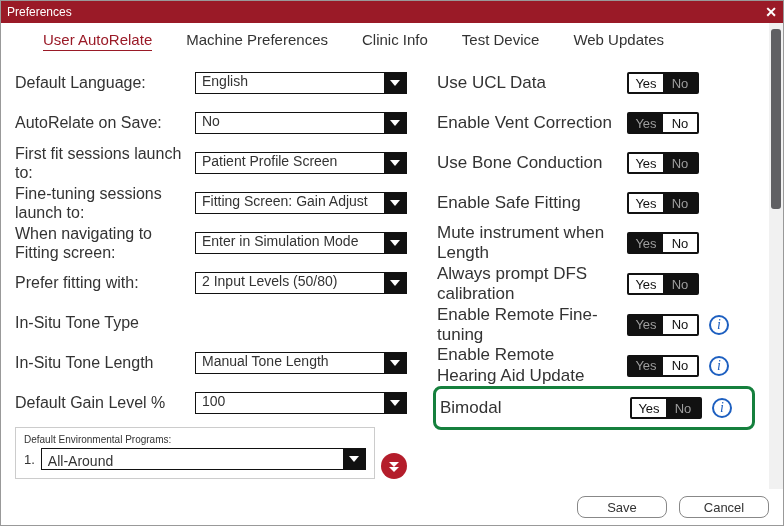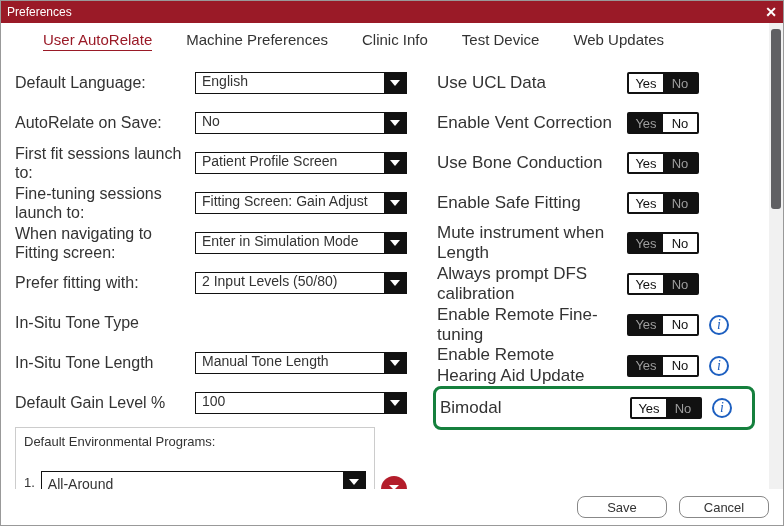--- a/index.html
+++ b/index.html
@@ -166,21 +166,21 @@
     padding: 6px 6px 6px 0;
     margin-left: -4px;
   }
 
   .env-group {
     border: 1px solid #ccc;
     margin-top: 4px;
     padding: 6px 8px 8px 8px;
     width: 360px;
   }
-  .env-title { font-size: 13px; margin-bottom: 22px; }
+  .env-title { font-size: 10px; margin-bottom: 3px; }
   .env-row { display:flex; align-items:center; gap:6px; }
   .env-select {
     flex: 1;
     height: 22px;
     border: 1px solid #111;
     display: flex;
     align-items: flex-end;
     justify-content: space-between;
     padding-left: 6px;
     font-size: 14px;

